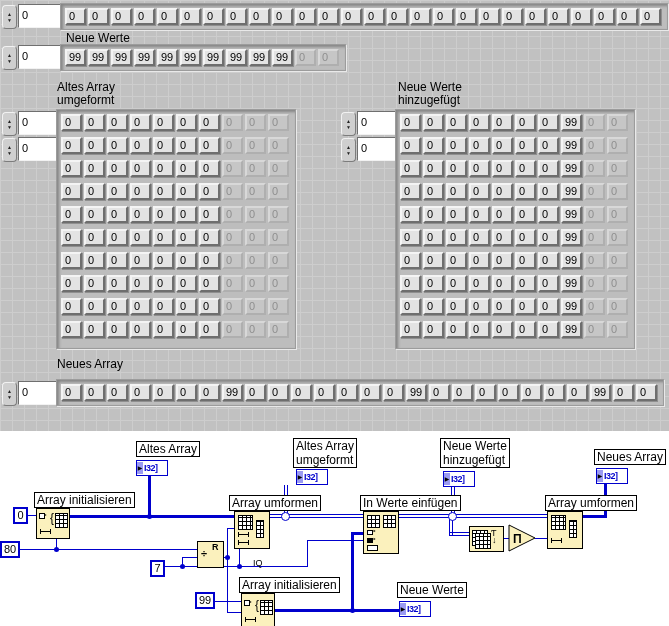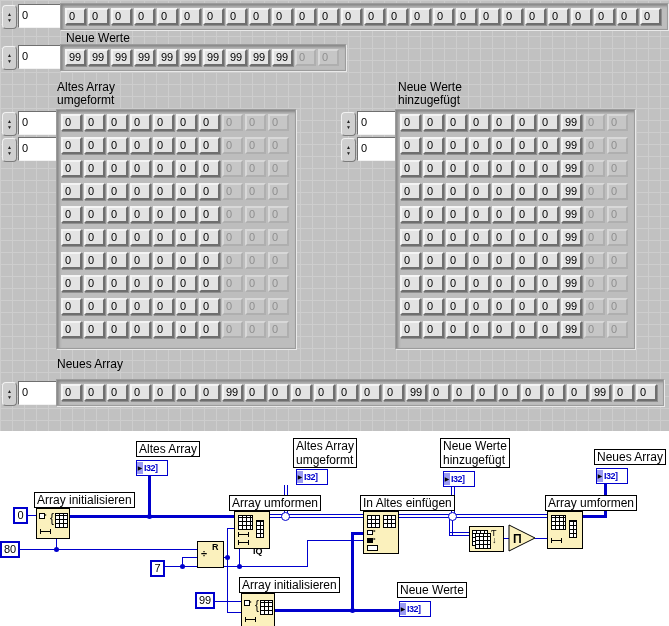--- a/index.html
+++ b/index.html
@@ -536,35 +536,35 @@
   </div>
 
   <div class="dlabel" style="left:229px;top:64px;">Array umformen</div>
   <div class="node" style="left:234px;top:80px;width:34px;height:36px;">
     <div class="gridglyph" style="left:3px;top:3px;width:13px;height:13px;"></div>
     <div class="gridglyph" style="left:21px;top:8px;width:6px;height:16px;"></div>
     <div class="ruler" style="left:3px;top:20px;"></div>
     <div class="ruler" style="left:3px;top:28px;"></div>
   </div>
 
-  <div class="dlabel" style="left:360px;top:64px;">In Altes einfügen</div>
+  <div class="dlabel" style="left:360px;top:64px;">In Werte einfügen</div>
   <div class="node" style="left:363px;top:80px;width:34px;height:41px;">
     <div class="gridglyph" style="left:3px;top:3px;width:11px;height:11px;"></div>
     <div class="gridglyph" style="left:19px;top:3px;width:11px;height:11px;"></div>
     <div class="minirect" style="left:3px;top:18px;width:4px;height:3px;"></div>
     <span class="g" style="left:9px;top:13px;font-size:8px;">‣</span>
     <div class="minirect" style="left:3px;top:26px;width:4px;height:3px;background:#000;"></div>
     <span class="g" style="left:9px;top:21px;font-size:8px;">‣</span>
     <div class="minirect" style="left:3px;top:33px;width:9px;height:4px;"></div>
   </div>
 
   <div class="node" style="left:197px;top:110px;width:25px;height:25px;">
     <span class="g" style="left:3px;top:5px;font-size:11px;font-weight:bold;">÷</span>
     <span class="g" style="left:14px;top:0px;font-size:9px;font-weight:bold;">R</span>
-    <span class="g" style="left:11px;top:4px;font-size:9px;font-weight:bold;padding-left:44px;">IQ</span>
+    <span class="g" style="left:11px;top:16px;font-size:9px;font-weight:normal;padding-left:44px;">IQ</span>
   </div>
 
   <div class="dlabel" style="left:239px;top:146px;">Array initialisieren</div>
   <div class="node" style="left:241px;top:162px;width:32px;height:32px;">
     <div class="minirect" style="left:2px;top:6px;width:4px;height:4px;"></div>
     <span class="g" style="left:7px;top:2px;font-size:8px;">‣</span>
     <span class="g" style="left:13px;top:4px;font-size:12px;">{</span>
     <div class="gridglyph" style="left:18px;top:6px;width:11px;height:13px;"></div>
     <div class="ruler" style="left:3px;top:23px;"></div>
   </div>

